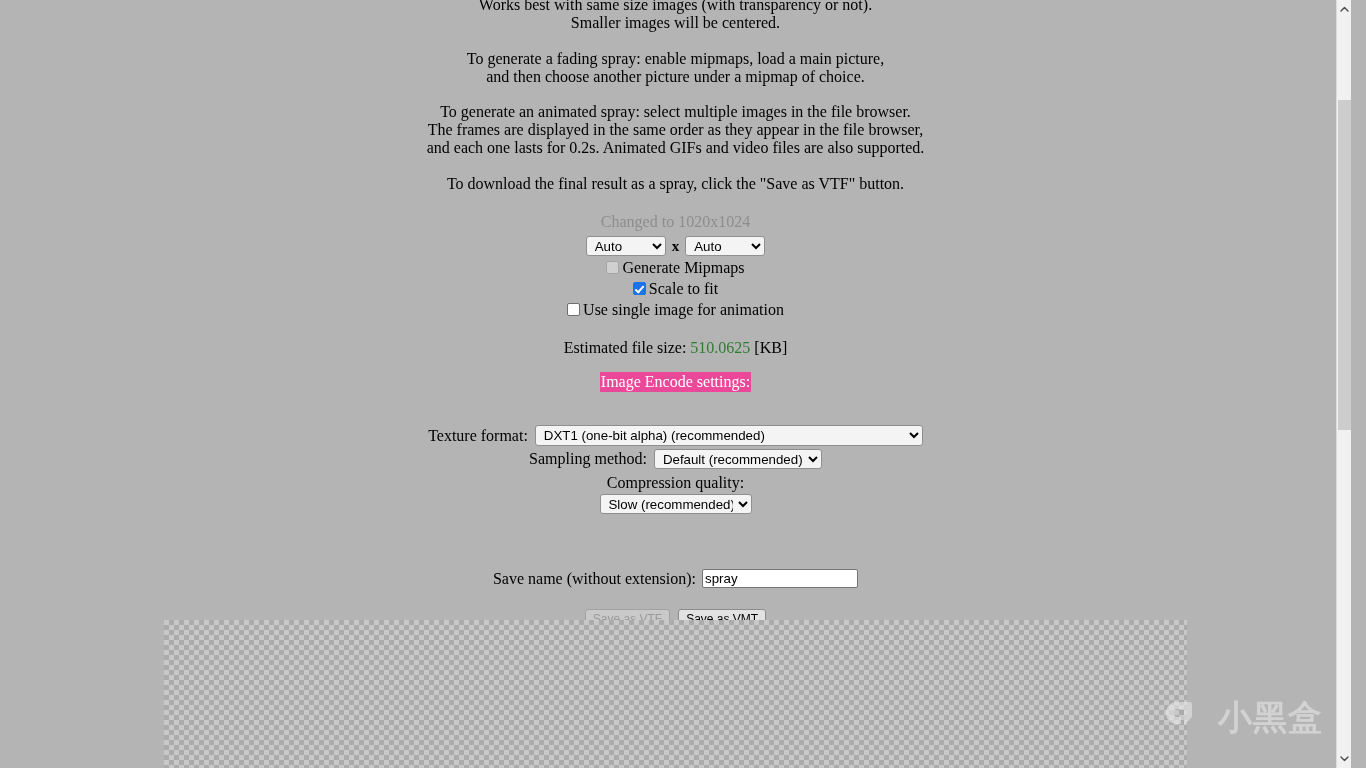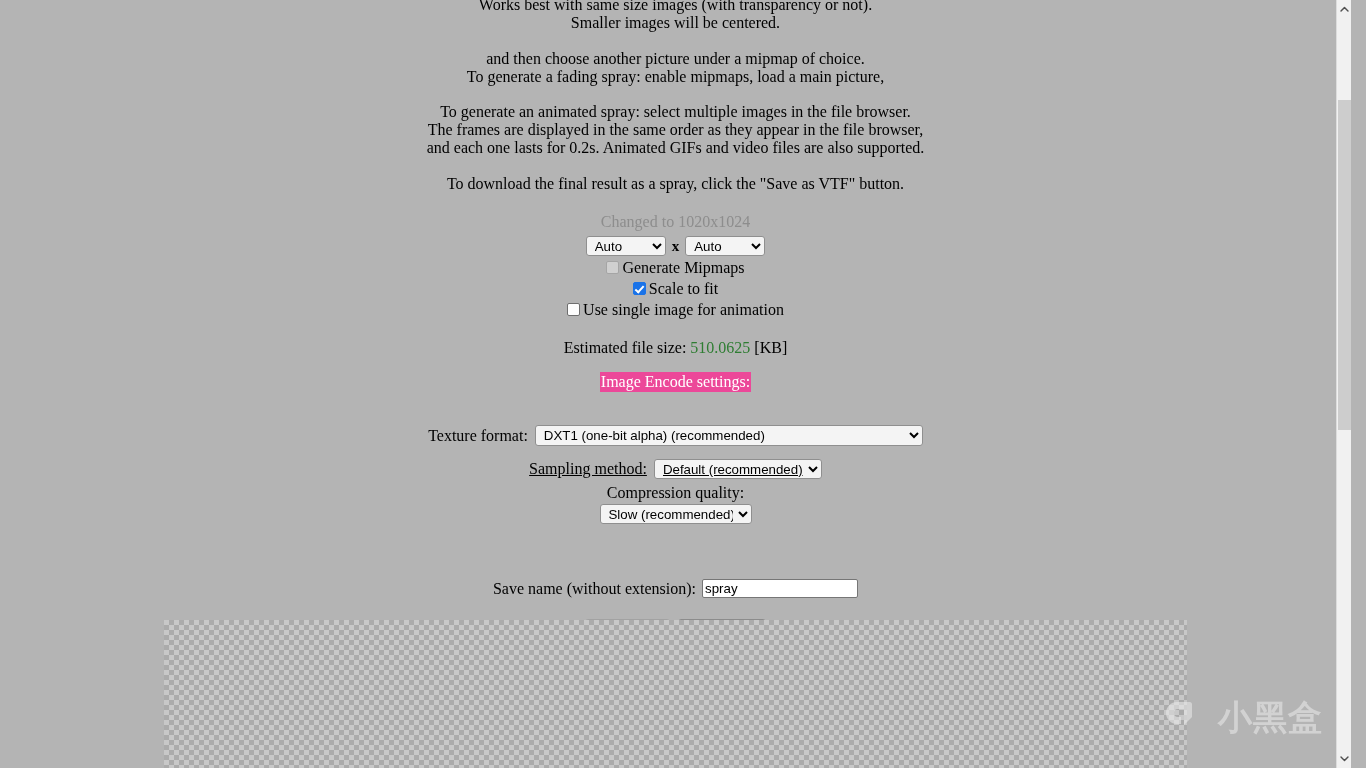--- a/index.html
+++ b/index.html
@@ -171,21 +171,21 @@
 
   
   .fmt-row {
     display: flex;
     justify-content: center;
     align-items: center;
     font-size: 16px;
     line-height: 22px;
   }
   .fmt-row.first { margin-top: 34px; }
-  .fmt-row.second { margin-top: 11px; text-decoration: underline; }
+  .fmt-row.second { margin-top: 1px; }
   .fmt-row .lbl { padding-right: 7px; }
 
   .quality-label {
     margin-top: 3px;
     font-size: 16px;
     line-height: 19px;
   }
   .quality-select-row {
     margin-top: 1px;
     line-height: 22px;
@@ -322,22 +322,22 @@
 <body>
 
 <div id="page">
 
   <div class="center-col">
 
     <div class="intro">
       <div class="para clip-top">Works best with same size images (with transparency or not).</div>
       <div class="para">Smaller images will be centered.</div>
       <div class="gap"></div>
+      <div class="para">To generate a fading spray: enable mipmaps, load a main picture,</div>
       <div class="para">and then choose another picture under a mipmap of choice.</div>
-      <div class="para">To generate a fading spray: enable mipmaps, load a main picture,</div>
       <div class="gap"></div>
       <div class="para">To generate an animated spray: select multiple images in the file browser.</div>
       <div class="para">The frames are displayed in the same order as they appear in the file browser,</div>
       <div class="para">and each one lasts for 0.2s. Animated GIFs and video files are also supported.</div>
       <div class="gap"></div>
       <div class="para">To download the final result as a spray, click the "Save as VTF" button.</div>
     </div>
 
     <div class="changed-note">Changed to 1020x1024</div>
 

